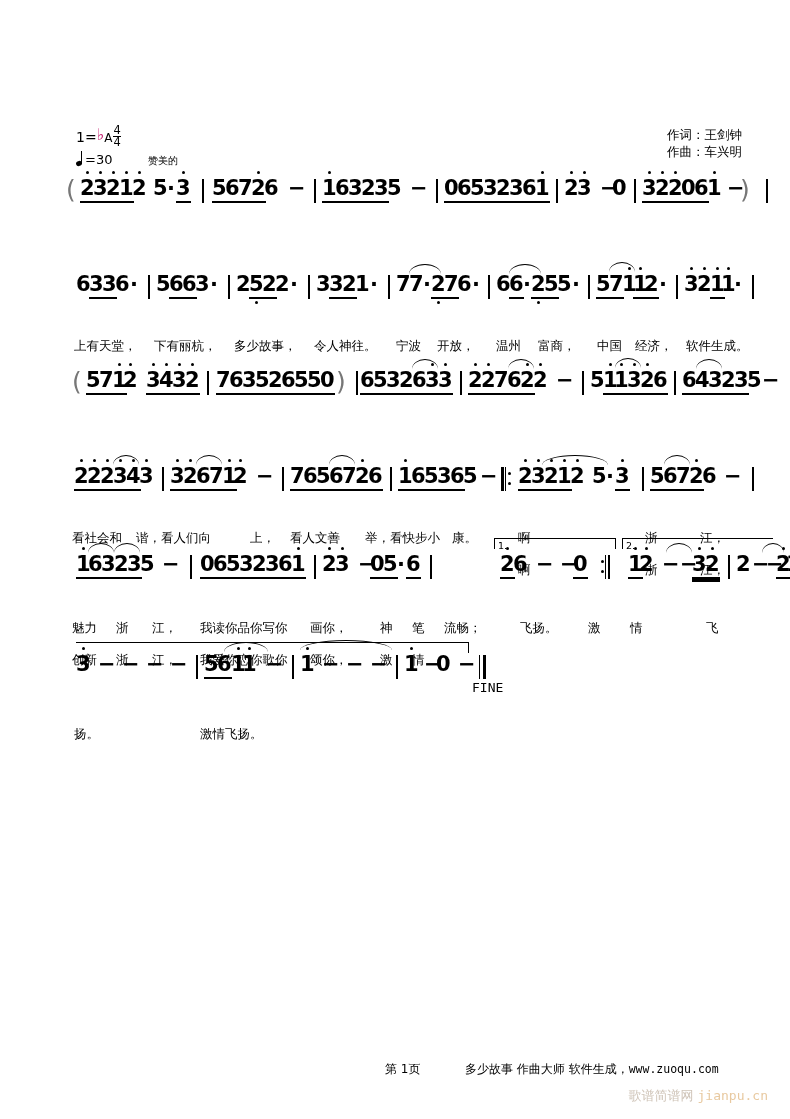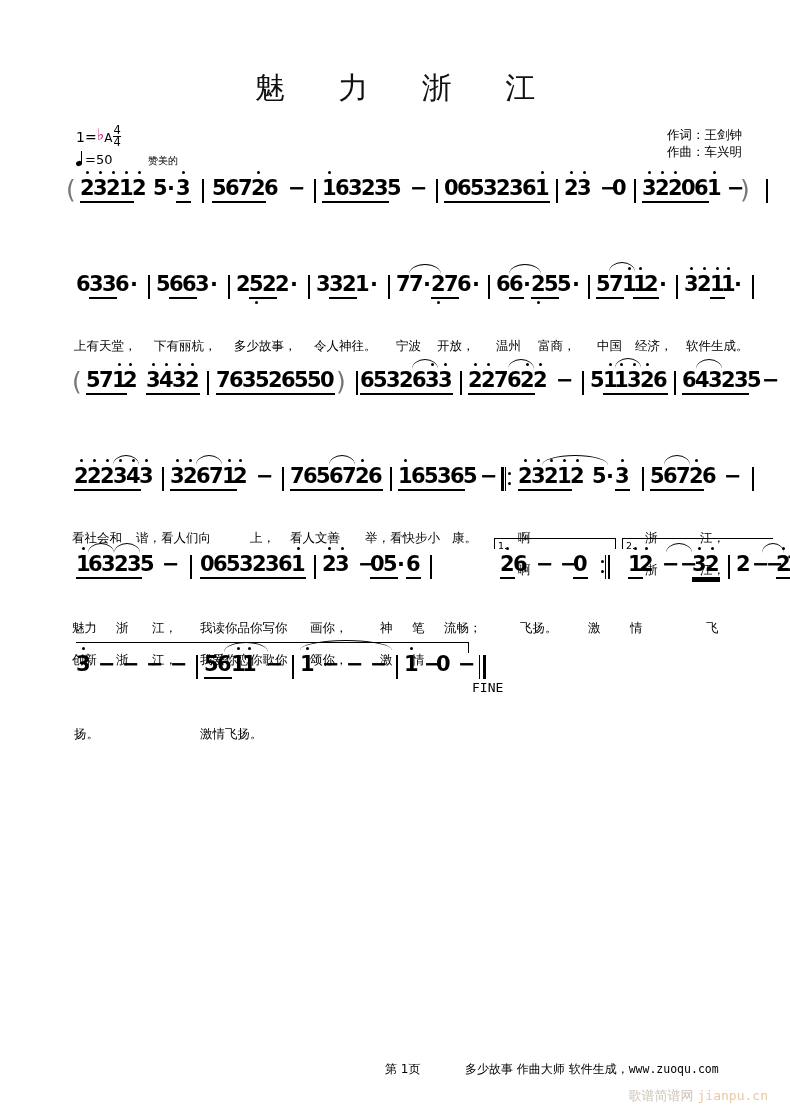--- a/index.html
+++ b/index.html
@@ -192,30 +192,29 @@
     position: absolute;
     font-family: "DejaVu Sans Mono", "Liberation Mono", monospace;
     font-size: 13px; font-weight: normal;
   }
 </style>
 </head>
 <body>
 
 <div class="page">
 
-  <div class="title">魅  力  浙  江</div>
 
   <div class="keyblock">
     <span class="eq">1=</span><span class="flat">♭</span><span class="keyA">A</span><span class="meter">
       <span class="num">4</span>
       <span class="den">4</span>
     </span>
   </div>
   <div class="tempo">
-    <span class="qnote"></span><span>=50</span>
+    <span class="qnote"></span><span>=30</span>
   </div>
   <div class="expression">赞美的</div>
 
   <div class="credits">
     <div>作词：王剑钟</div>
     <div>作曲：车兴明</div>
   </div>
 
   <div class="system" style="top:176px;">
     <div class="notes">

